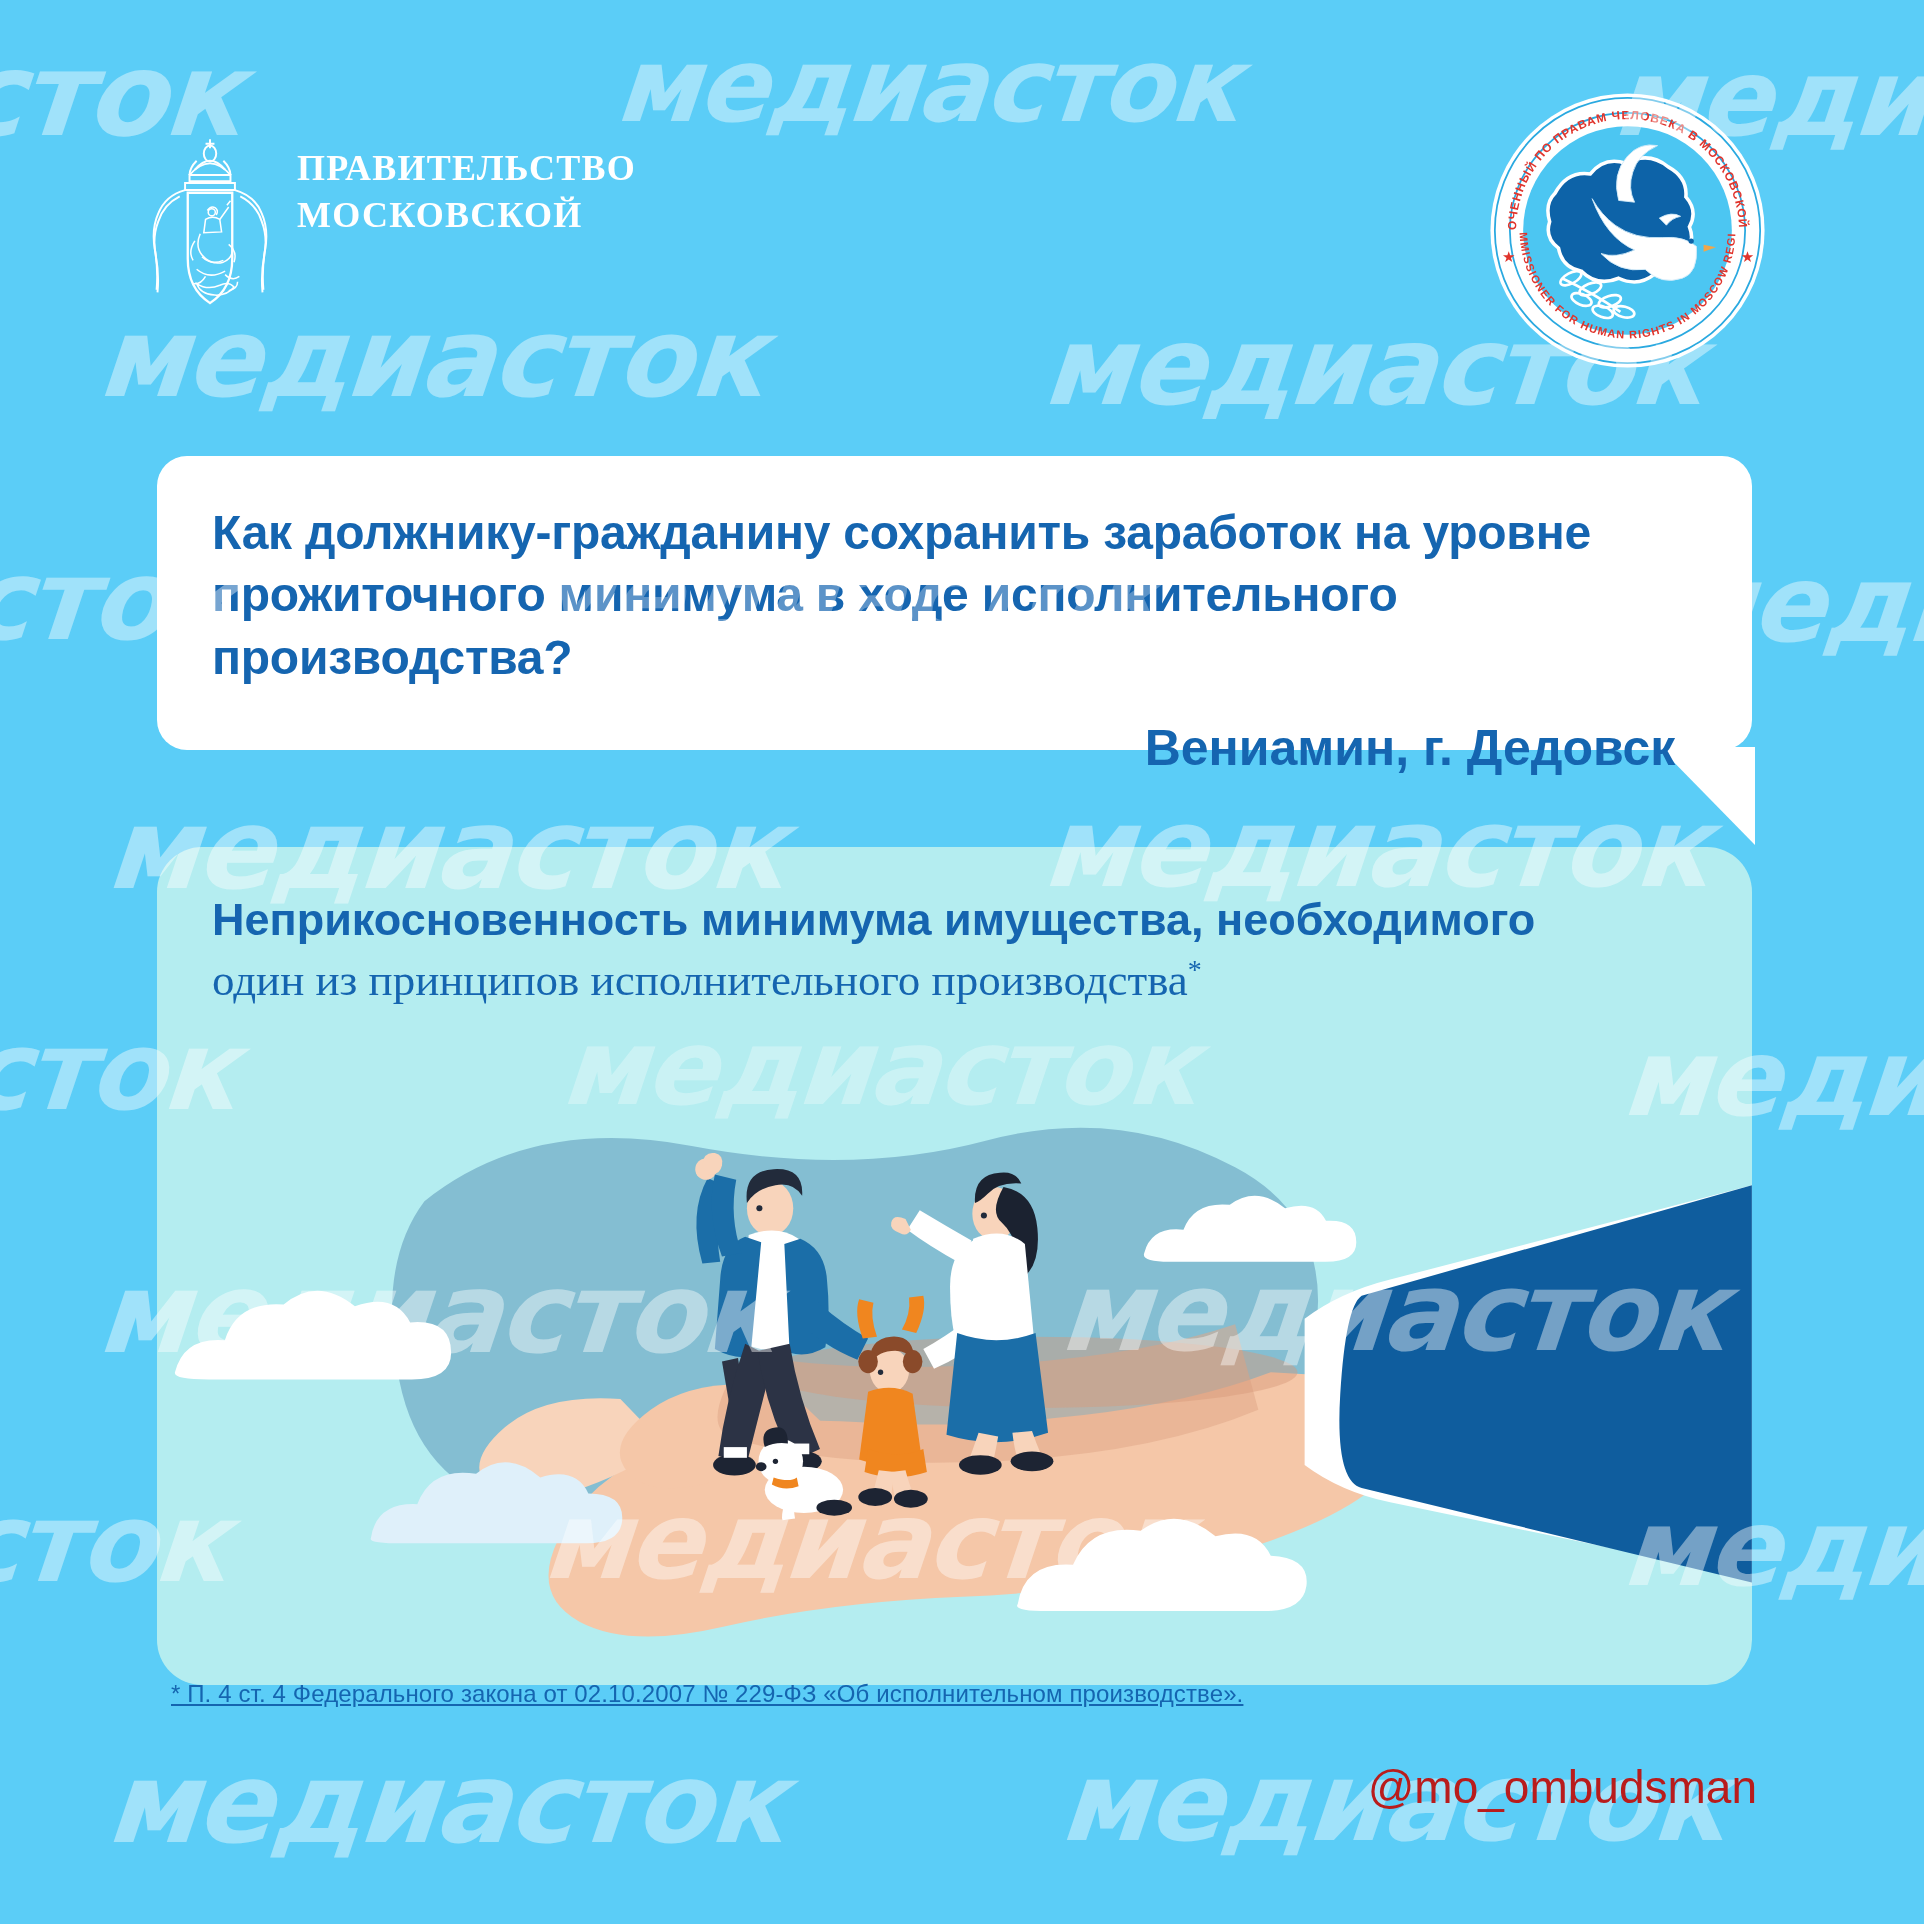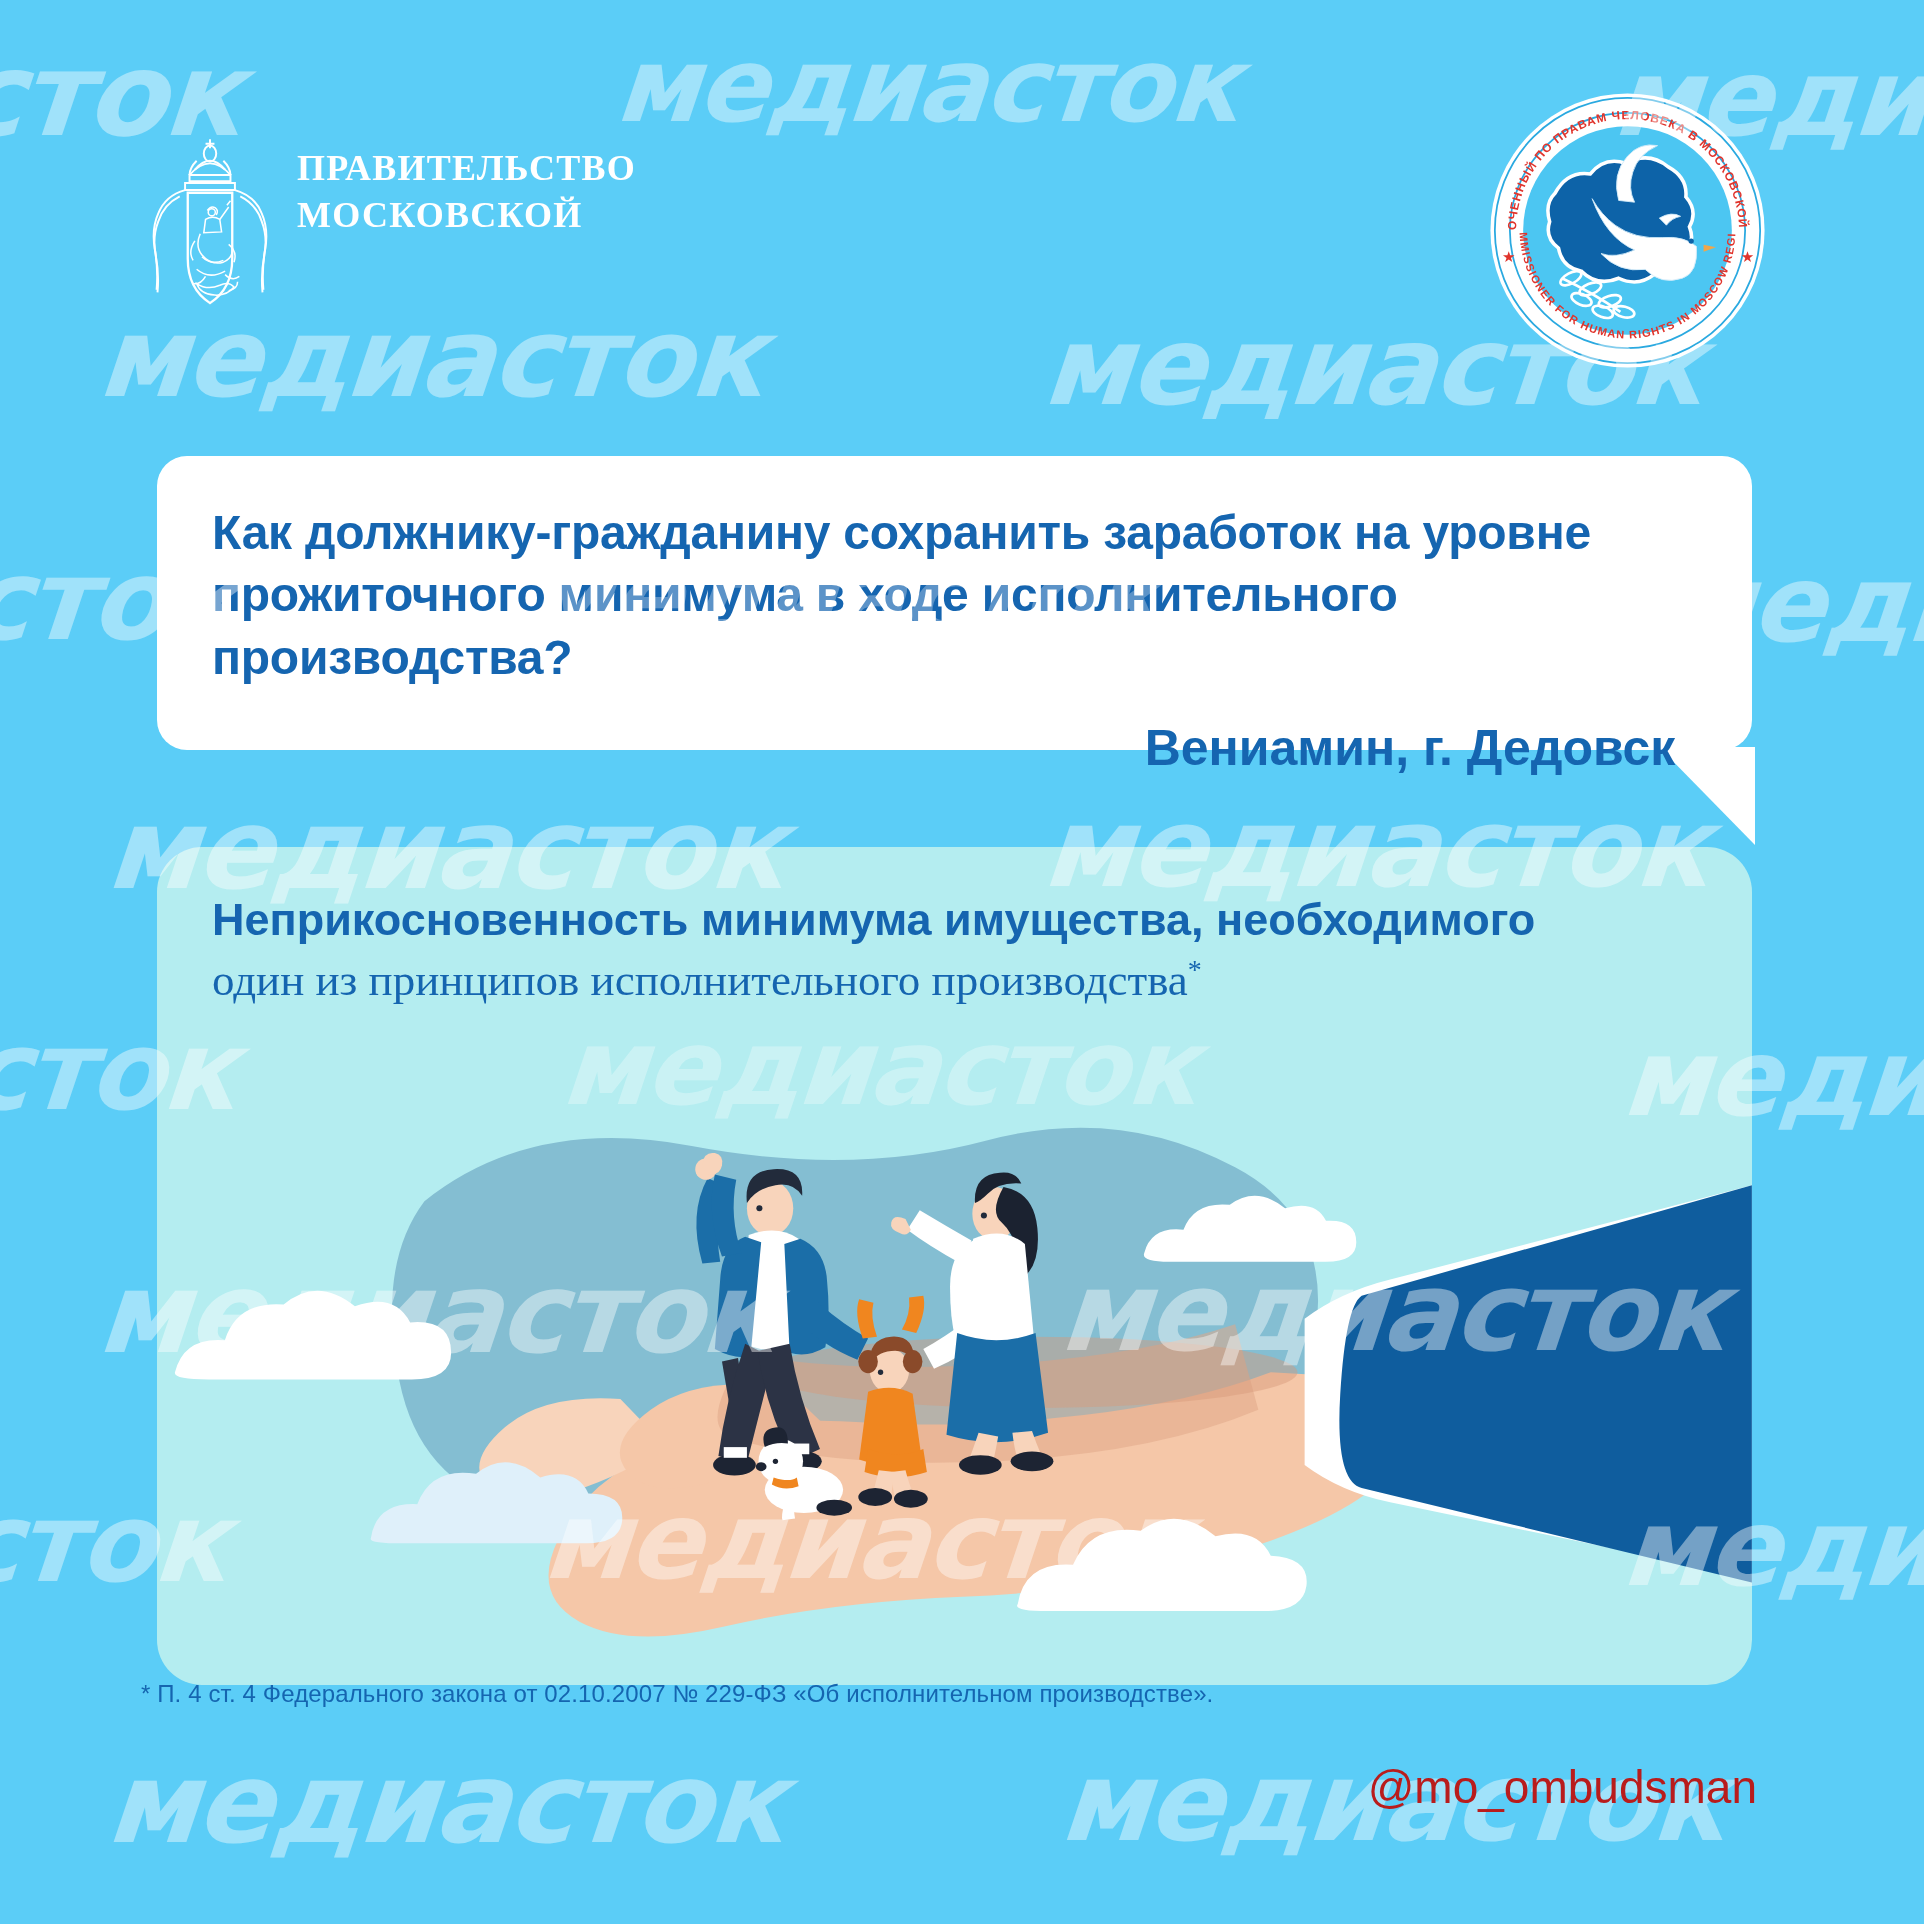--- a/index.html
+++ b/index.html
@@ -140,26 +140,27 @@
     left: 157px;
     top: 1105px;
     width: 1595px;
     height: 588px;
     z-index: 14;
   }
 
   
   .footnote {
     position: absolute;
-    left: 141px;
+    left: 171px;
     top: 1680px;
     color: #1565b0;
     font-size: 24px;
     z-index: 30;
     letter-spacing: .005em;
+    text-decoration: underline;
   }
   .handle {
     position: absolute;
     right: 168px;
     top: 1760px;
     color: #b91c1c;
     font-size: 46px;
     z-index: 45;
   }
 </style>

